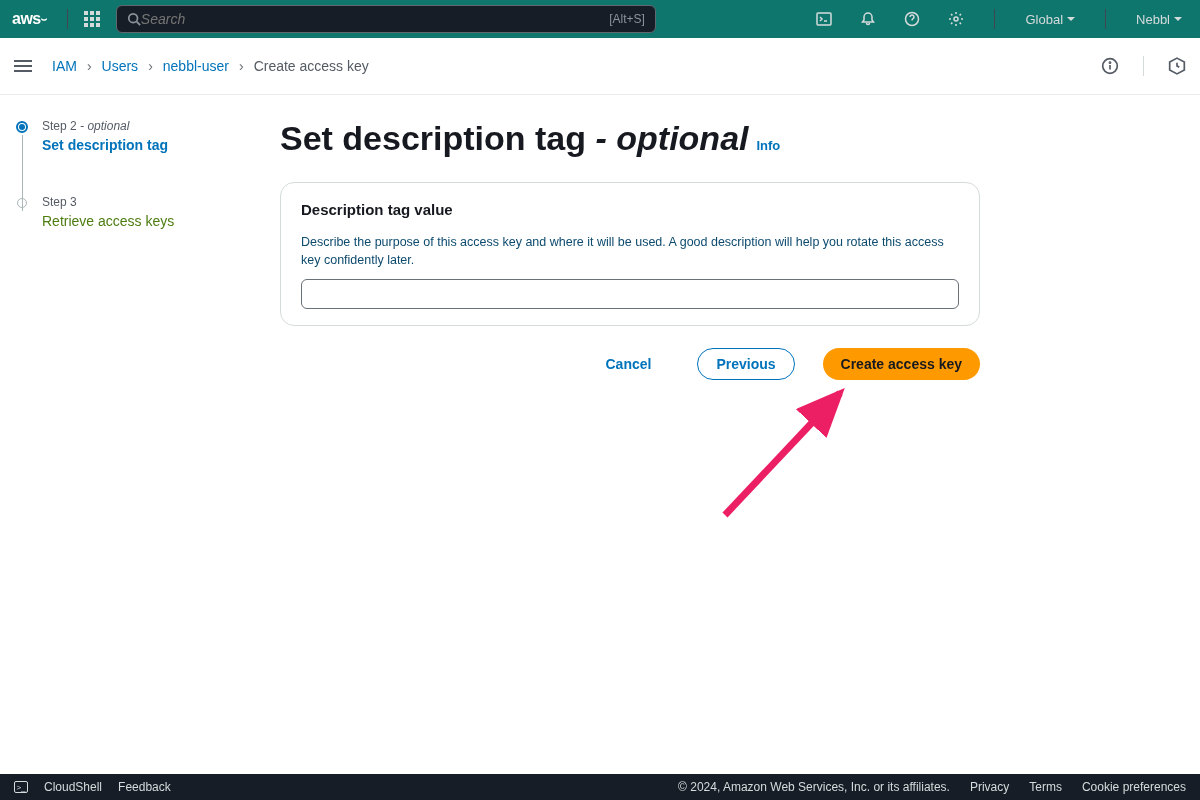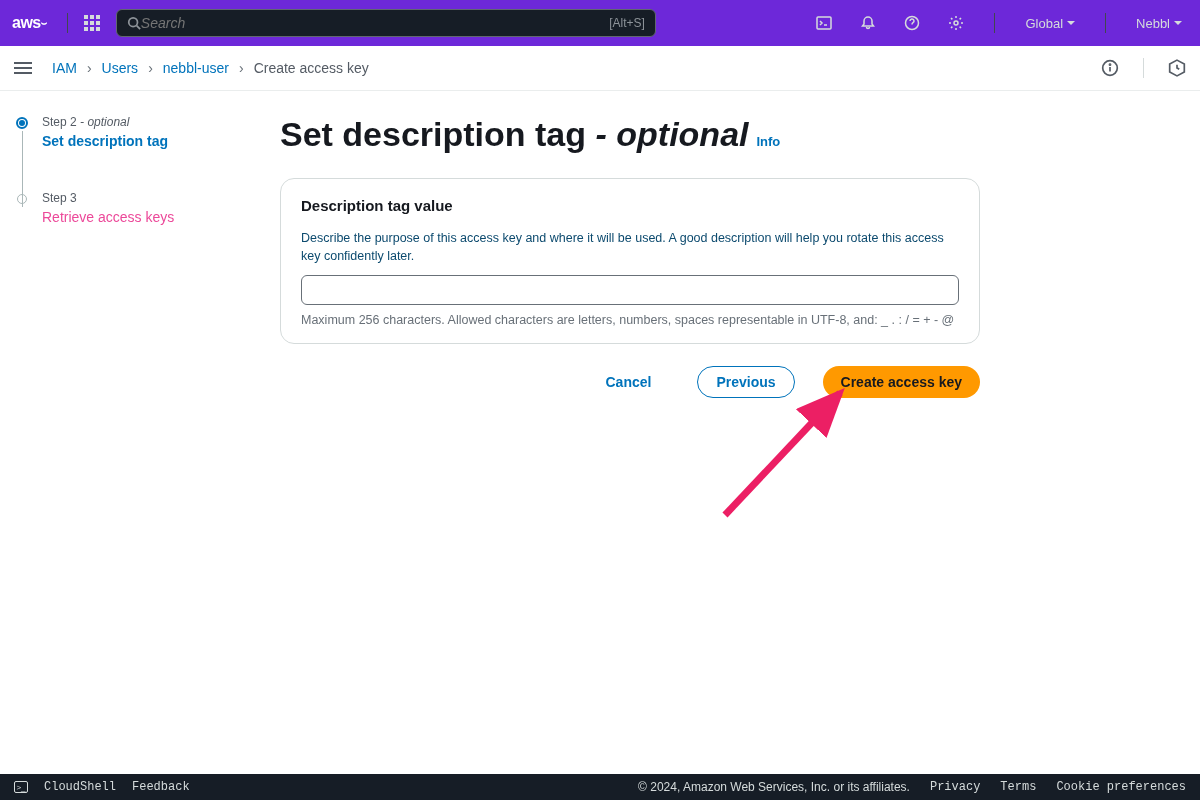--- a/index.html
+++ b/index.html
@@ -1,34 +1,34 @@
 <!DOCTYPE html>
 <html><head>
 <meta charset="utf-8">
 <style>
 * { box-sizing: border-box; margin: 0; padding: 0; }
 body { font-family: "Amazon Ember", "Helvetica Neue", Arial, sans-serif; font-size: 14px; color: #16191f; background: #fff; width: 1200px; height: 800px; overflow: hidden; position: relative; }
 
 
-.topnav { background: #6d28d9; height: 46px; display: flex; align-items: center; padding: 0 10px; color: #d5dbdb; }
+.topnav { background: #0f766e; height: 38px; display: flex; align-items: center; padding: 0 10px; color: #d5dbdb; }
 .aws-logo { font-weight: bold; font-size: 16px; color: #fff; margin: 0 10px 0 2px; letter-spacing: -0.5px; display:flex; align-items:center; }
 .aws-logo small { font-size: 10px; }
 .divider-v { width: 1px; height: 20px; background: #414750; margin: 0 10px; }
 .apps-icon { display: grid; grid-template-columns: repeat(3,4px); grid-template-rows: repeat(3,4px); gap: 2px; margin: 0 6px; cursor:pointer; }
 .apps-icon span { background: #d5dbdb; width:4px; height:4px; }
 .search { flex: 0 0 540px; display: flex; align-items: center; background: #161d26; border: 1px solid #61676f; border-radius: 6px; height: 28px; margin-left: 10px; padding: 0 10px; color: #8d9399; }
 .search input { background: transparent; border: none; outline: none; color: #d5dbdb; font-style: italic; flex: 1; font-size:14px; }
 .search-hint { font-size: 12px; color: #8d9399; margin-left: auto; }
 .topnav-right { margin-left: auto; display: flex; align-items: center; gap: 12px; }
 .topicon { width: 32px; height: 28px; display:flex; align-items:center; justify-content:center; cursor:pointer; color:#d5dbdb; }
 .region, .user { color:#d5dbdb; padding: 0 8px; cursor:pointer; display:flex; align-items:center; gap:4px; font-size:13px; }
 .caret { width:0; height:0; border-left:4px solid transparent; border-right:4px solid transparent; border-top:4px solid #d5dbdb; }
 
 
-.crumbbar { height: 45px; border-bottom: 1px solid #eaeded; display:flex; align-items:center; padding: 0 14px; }
+.crumbbar { height: 57px; border-bottom: 1px solid #eaeded; display:flex; align-items:center; padding: 0 14px; }
 .hamburger { width:18px; cursor:pointer; margin-right: 20px; }
 .hamburger div { height:2px; background:#545b64; margin:3px 0; }
 .crumbs { display:flex; align-items:center; gap:10px; font-size:14px; }
 .crumbs a { color:#0073bb; text-decoration:none; cursor:pointer; }
 .crumbs .sep { color:#687078; }
 .crumbs .current { color:#545b64; }
 .crumbbar-right { margin-left:auto; display:flex; align-items:center; gap:14px; color:#545b64; }
 .crumbbar-right .divider-v { background:#d5dbdb; }
 
 
@@ -37,21 +37,21 @@
 .step { position:relative; padding: 0 0 0 28px; margin-bottom: 6px; }
 .step-label { font-size:12px; color:#545b64; }
 .step-optional { font-style: italic; }
 .step-title { font-size:14px; margin-top:4px; }
 .step-done .dot { background:#545b64; width:10px; height:10px; border-radius:50%; position:absolute; left:4px; top:3px; }
 .step-done .step-title { color:#16191f; }
 .step-active .dot { width:12px; height:12px; border:2px solid #0073bb; border-radius:50%; position:absolute; left:2px; top:2px; display:flex; align-items:center; justify-content:center; }
 .step-active .dot::after { content:""; width:6px; height:6px; background:#0073bb; border-radius:50%; }
 .step-active .step-title { color:#0073bb; font-weight:bold; }
 .step-pending .dot { width:10px; height:10px; border:1px solid #aab7b8; border-radius:50%; position:absolute; left:3px; top:3px; }
-.step-pending .step-title { color:#ec4899; }
+.step-pending .step-title { color:#4d7c0f; }
 .step-line { position:absolute; left:8px; top:16px; bottom:-22px; width:1px; background:#aab7b8; }
 .step:last-child .step-line { display:none; }
 .step-spacer { height: 36px; }
 
 .content { flex:1; max-width: 700px; }
 h1 { font-size: 34px; font-weight: bold; display:inline; }
 h1 .opt { font-style: italic; font-weight: bold; }
 .info-link { color:#0073bb; font-size:13px; font-weight:bold; margin-left:4px; cursor:pointer; }
 .subtitle { color:#545b64; margin-top: 8px; font-size:14px; }
 
@@ -67,21 +67,21 @@
 .btn-outline { background:#fff; color:#0073bb; border:1px solid #0073bb; }
 .btn-primary { background:#ff9900; color:#16191f; }
 
 
 .arrow-annot { position:absolute; left:715px; top:375px; pointer-events:none; }
 
 
 .footer { position:absolute; bottom:0; left:0; right:0; height:26px; background:#161d26; color:#d5dbdb; display:flex; align-items:center; padding:0 14px; font-size:12px; }
 .footer-left { display:flex; align-items:center; gap:16px; }
 .footer-right { margin-left:auto; display:flex; align-items:center; gap:20px; }
-.footer a { color:#d5dbdb; text-decoration:none; cursor:pointer;font-family:Liberation Mono, monospace; }
+.footer a { color:#d5dbdb; text-decoration:none; cursor:pointer; }
 .cloudshell-icon { border:1px solid #d5dbdb; border-radius:2px; width:14px; height:12px; display:flex; align-items:center; justify-content:center; font-size:8px; }
 
 svg { display:block; }
 </style>
 </head>
 <body>
 
 <div class="topnav">
   <span class="aws-logo">
       <span>aws</span>
@@ -192,21 +192,20 @@
   <div class="content">
     <div>
       <h1><span>Set description tag</span> <span class="opt">- optional</span></h1>
       <a class="info-link">Info</a>
     </div>
 
     <div class="panel">
       <div class="panel-label">Description tag value</div>
       <div class="panel-help">Describe the purpose of this access key and where it will be used. A good description will help you rotate this access key confidently later.</div>
       <input type="text" value="" style="">
-      <div class="panel-hint">Maximum 256 characters. Allowed characters are letters, numbers, spaces representable in UTF-8, and: _ . : / = + - @</div>
     </div>
 
     <div class="actions">
       <button class="btn btn-link">Cancel</button>
       <button class="btn btn-outline">Previous</button>
       <button class="btn btn-primary">Create access key</button>
     </div>
   </div>
 </div>
 

